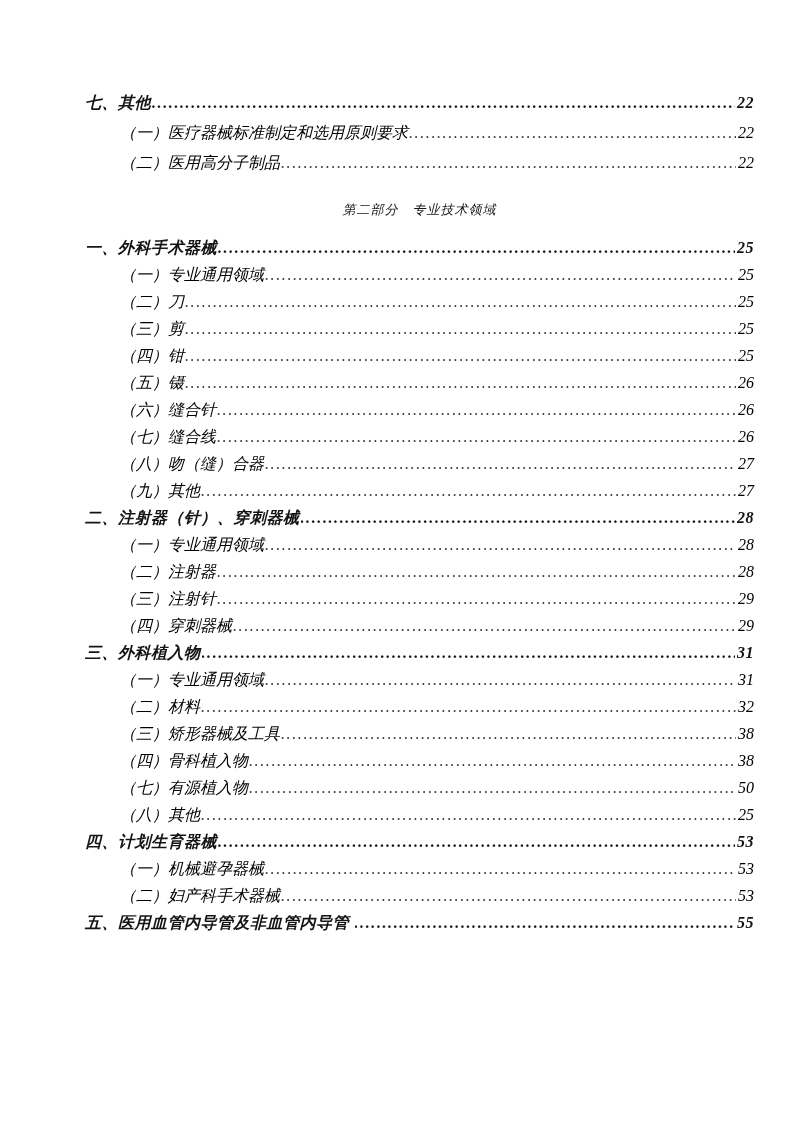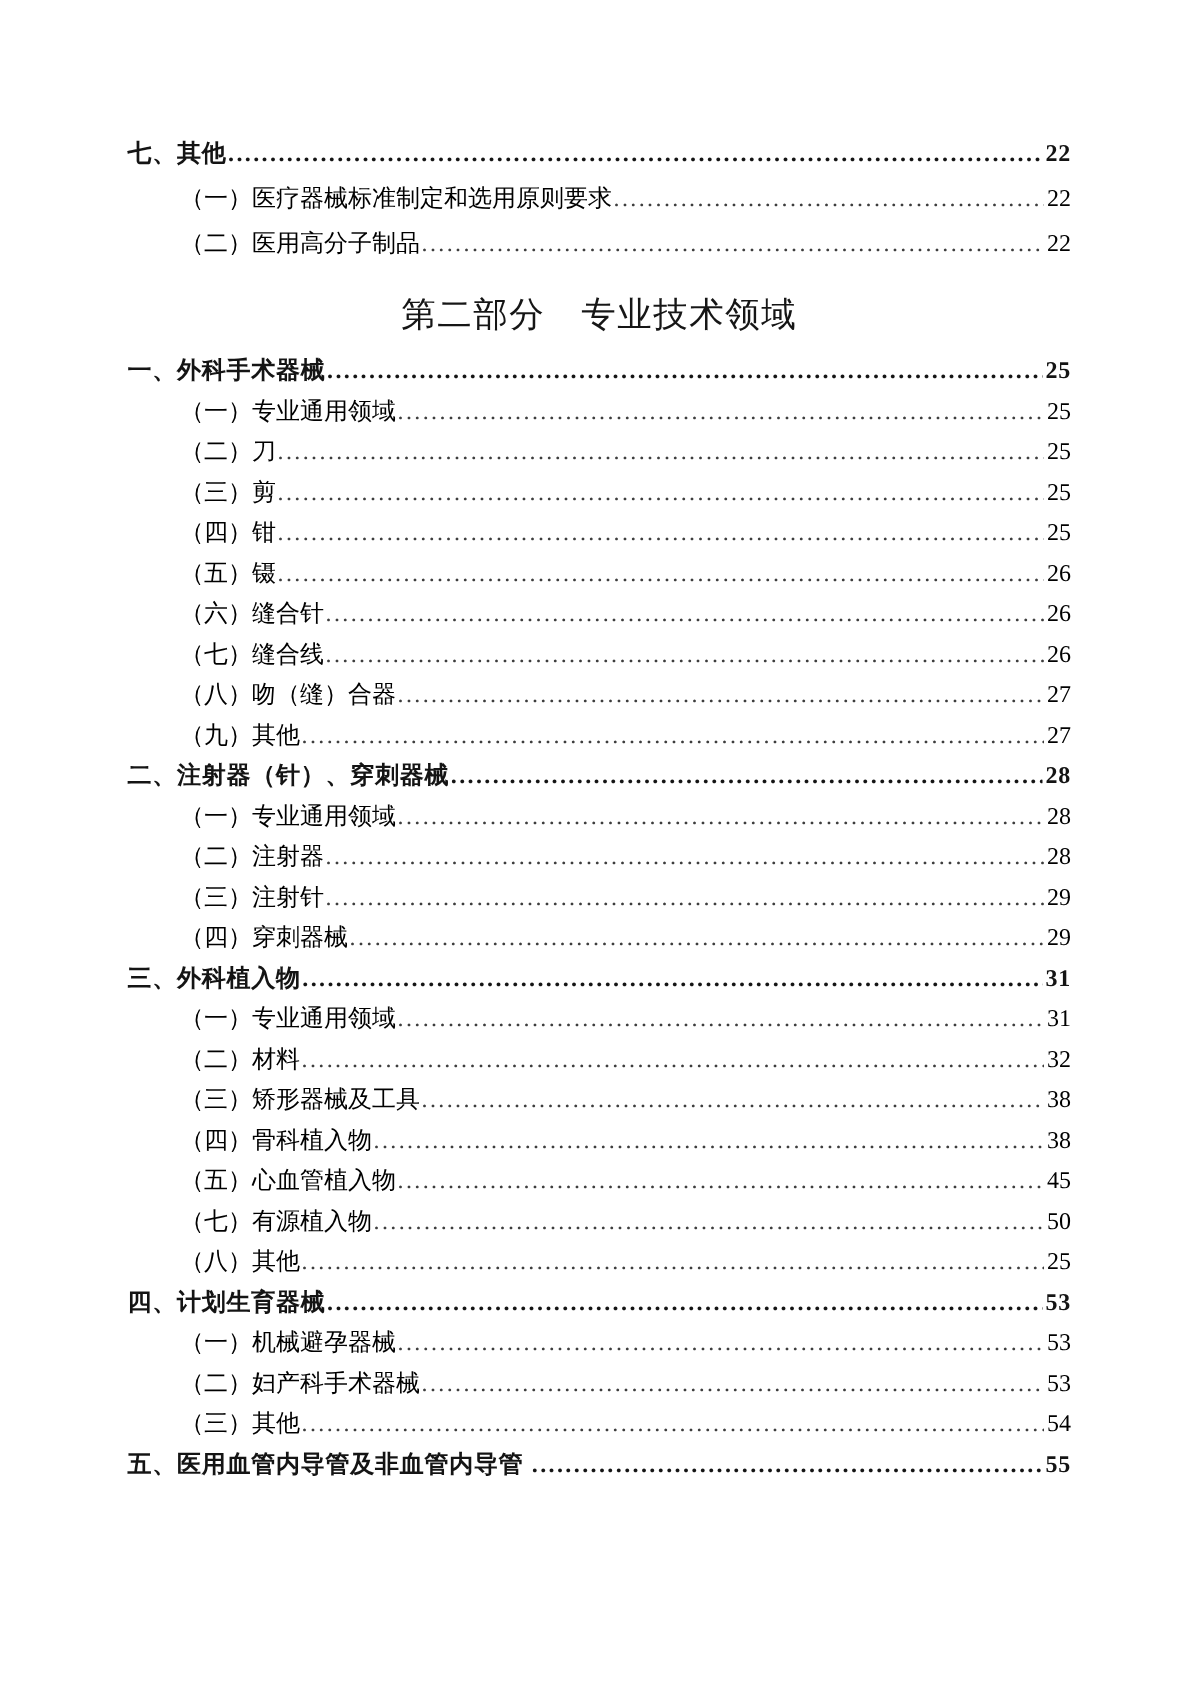--- a/index.html
+++ b/index.html
@@ -11,22 +11,23 @@
     width: 800px;
     height: 1132px;
     overflow: hidden;
     font-family: "Liberation Serif", "DejaVu Serif", serif;
     color: #1c1c1c;
   }
   .page {
     box-sizing: border-box;
     width: 800px;
     height: 1080px;
-    padding: 88px 86px 0 85px;
+    padding: 88px 46px 0 85px;
     background: #ffffff;
+    font-style: italic;
   }
   .toc-group { display: block; }
   .toc-row {
     display: flex;
     align-items: baseline;
     height: 27px;
     line-height: 27px;
     font-size: 16px;
   }
   .toc-group-top .toc-row { height: 30px; line-height: 30px; }
@@ -53,21 +54,21 @@
     font-weight: inherit;
   }
   .level2 .leader { color: #3d3d3d; }
   .page-num { flex: 0 0 auto; }
   .part-heading {
     margin-top: 18px;
     margin-bottom: 10px;
     height: 28px;
     line-height: 28px;
     text-align: center;
-    font-size: 23px;
+    font-size: 13px;
     font-weight: 400;
     color: #161616;
     letter-spacing: 1px;
   }
 </style>
 </head>
 <body>
 
 <div class="page">
   <div class="toc-group toc-group-top">
@@ -185,25 +186,20 @@
         <span class="toc-title">（三）矫形器械及工具</span>
         <span class="leader"></span>
         <span class="page-num">38</span>
       </div>
       <div class="toc-row level2">
         <span class="toc-title">（四）骨科植入物</span>
         <span class="leader"></span>
         <span class="page-num">38</span>
       </div>
       <div class="toc-row level2">
-        <span class="toc-title">（五）心血管植入物</span>
-        <span class="leader"></span>
-        <span class="page-num">45</span>
-      </div>
-      <div class="toc-row level2">
         <span class="toc-title">（七）有源植入物</span>
         <span class="leader"></span>
         <span class="page-num">50</span>
       </div>
       <div class="toc-row level2">
         <span class="toc-title">（八）其他</span>
         <span class="leader"></span>
         <span class="page-num">25</span>
       </div>
       <div class="toc-row level1">
@@ -213,25 +209,20 @@
       </div>
       <div class="toc-row level2">
         <span class="toc-title">（一）机械避孕器械</span>
         <span class="leader"></span>
         <span class="page-num">53</span>
       </div>
       <div class="toc-row level2">
         <span class="toc-title">（二）妇产科手术器械</span>
         <span class="leader"></span>
         <span class="page-num">53</span>
-      </div>
-      <div class="toc-row level2">
-        <span class="toc-title">（三）其他</span>
-        <span class="leader"></span>
-        <span class="page-num">54</span>
       </div>
       <div class="toc-row level1">
         <span class="toc-title">五、医用血管内导管及非血管内导管 </span>
         <span class="leader"></span>
         <span class="page-num">55</span>
       </div>
     </div>
 </div>
 
 </body></html>

